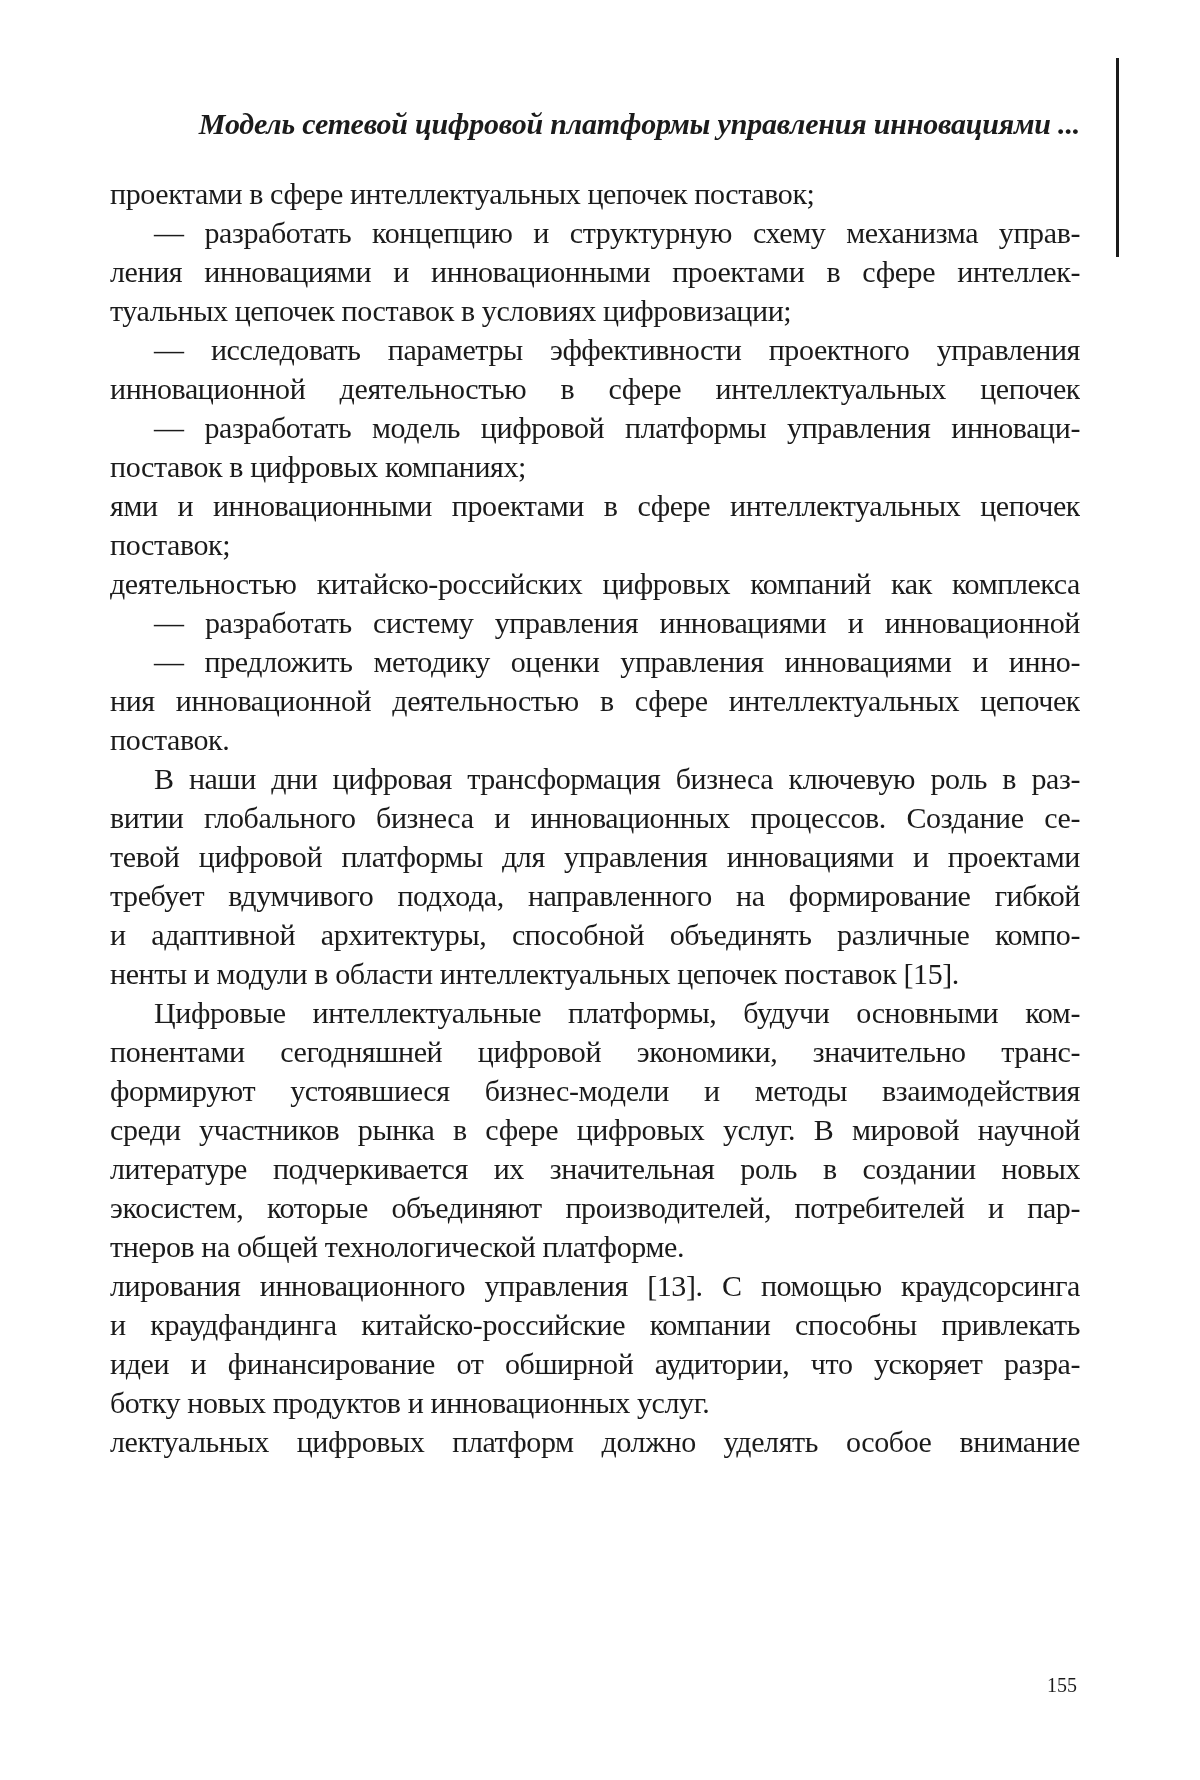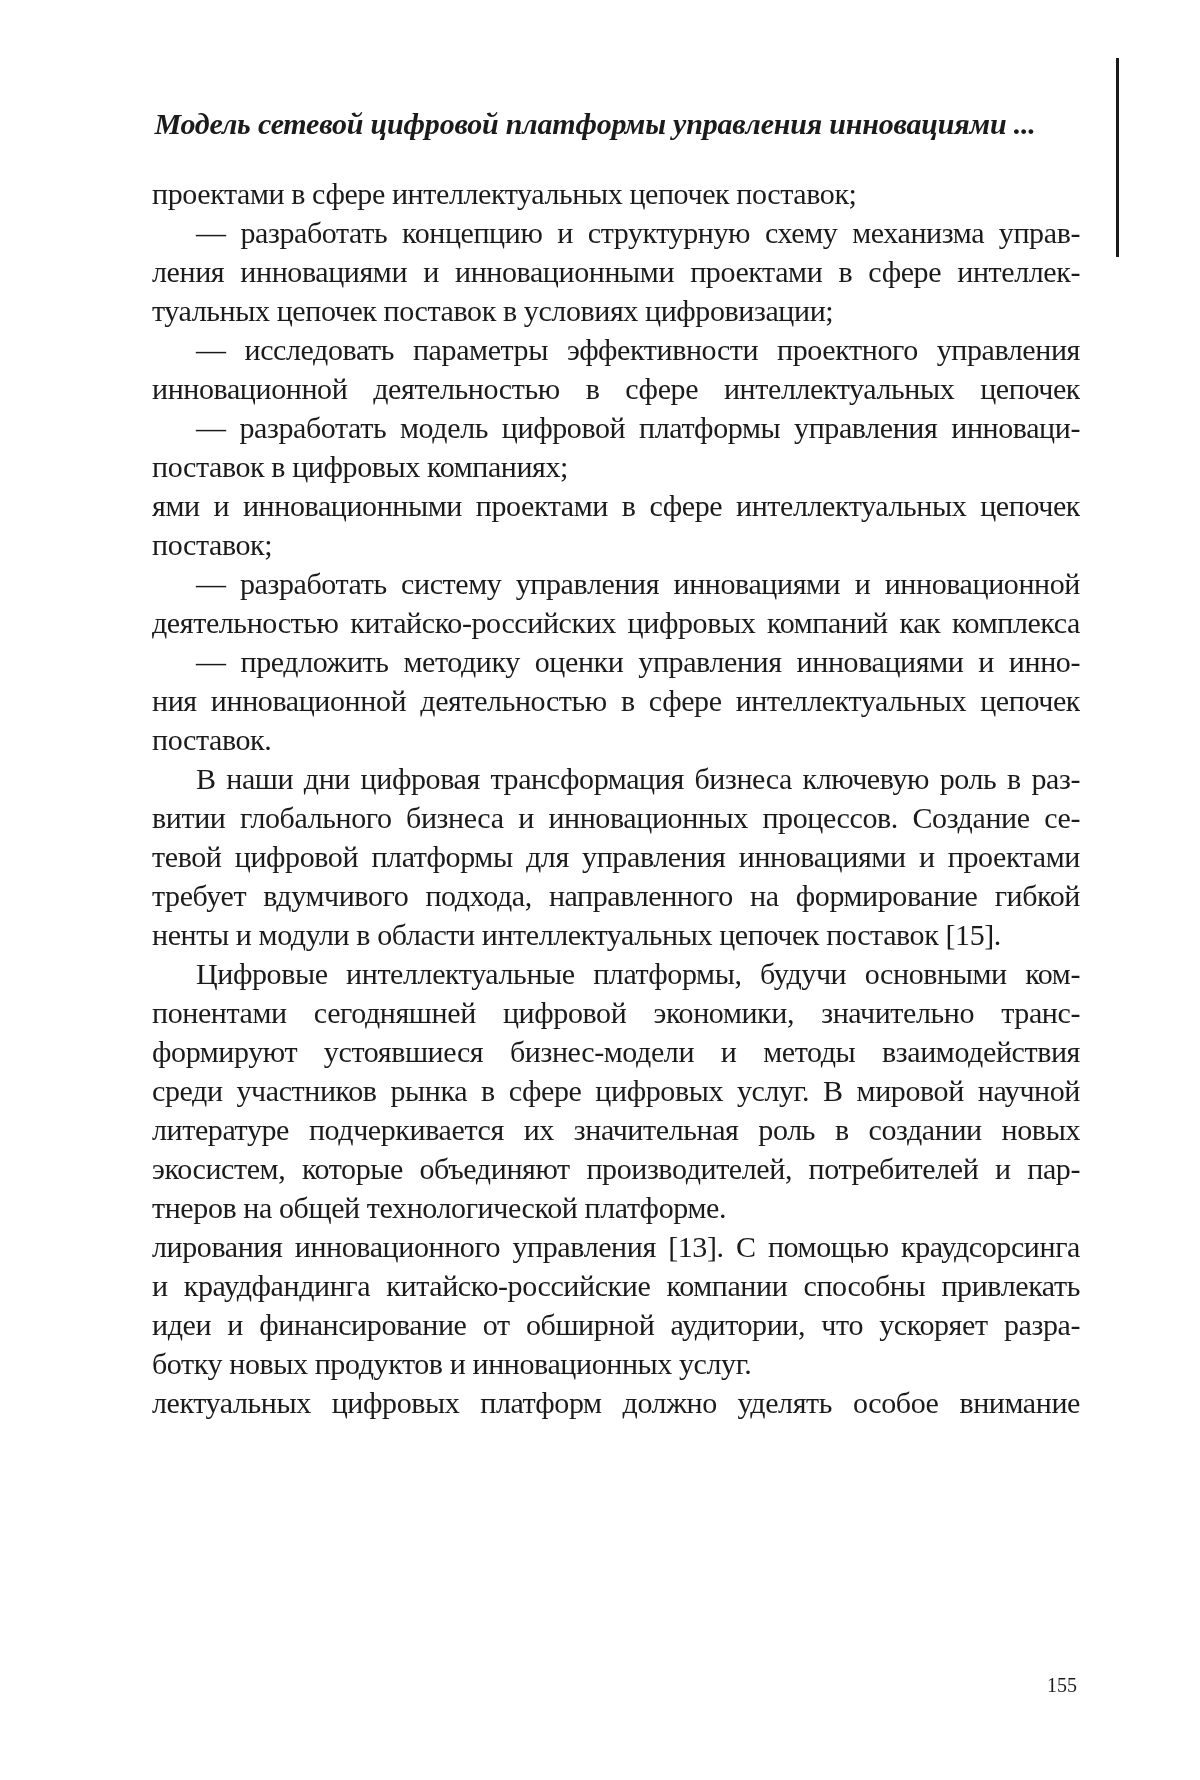--- a/index.html
+++ b/index.html
@@ -18,21 +18,21 @@
   }
   .running-head {
     position: absolute;
     left: 110px;
     right: 120px;
     top: 104px;
     line-height: 39px;
     font-size: 30px;
     font-style: italic;
     font-weight: 700;
-    text-align: center;
+    text-align: right;
     letter-spacing: -0.2px;
     white-space: nowrap;
   }
   .margin-rule {
     position: absolute;
     left: 1116px;
     top: 58px;
     width: 3px;
     height: 199px;
     background: #1b1b1b;
@@ -44,21 +44,20 @@
     top: 174px;
     font-size: 30px;
     line-height: 39px;
     letter-spacing: -0.4px;
   }
   .line {
     height: 39px;
     overflow: hidden;
     text-align: justify;
     text-align-last: justify;
-    margin-left: 42px;
   }
   .line.paragraph-end {
     text-align-last: left;
   }
   .line.indent {
     text-indent: 44px;
   }
   .page-num {
     position: absolute;
     right: 123px;
@@ -79,29 +78,30 @@
       <div class="line paragraph-end">проектами в сфере интеллектуальных цепочек поставок;</div>
       <div class="line indent">— разработать концепцию и структурную схему механизма управ-</div>
       <div class="line">ления инновациями и инновационными проектами в сфере интеллек-</div>
       <div class="line paragraph-end">туальных цепочек поставок в условиях цифровизации;</div>
       <div class="line indent">— исследовать параметры эффективности проектного управления</div>
       <div class="line">инновационной деятельностью в сфере интеллектуальных цепочек</div>
       <div class="line indent">— разработать модель цифровой платформы управления инноваци-</div>
       <div class="line paragraph-end">поставок в цифровых компаниях;</div>
       <div class="line">ями и инновационными проектами в сфере интеллектуальных цепочек</div>
       <div class="line paragraph-end">поставок;</div>
+      <div class="line">деятельностью китайско-российских цифровых компаний как комплекса</div>
       <div class="line indent">— разработать систему управления инновациями и инновационной</div>
-      <div class="line">деятельностью китайско-российских цифровых компаний как комплекса</div>
       <div class="line indent">— предложить методику оценки управления инновациями и инно-</div>
       <div class="line">ния инновационной деятельностью в сфере интеллектуальных цепочек</div>
       <div class="line paragraph-end">поставок.</div>
       <div class="line indent">В наши дни цифровая трансформация бизнеса ключевую роль в раз-</div>
       <div class="line">витии глобального бизнеса и инновационных процессов. Создание се-</div>
       <div class="line">тевой цифровой платформы для управления инновациями и проектами</div>
       <div class="line">требует вдумчивого подхода, направленного на формирование гибкой</div>
+      <div class="line">и адаптивной архитектуры, способной объединять различные компо-</div>
       <div class="line paragraph-end">ненты и модули в области интеллектуальных цепочек поставок [15].</div>
       <div class="line indent">Цифровые интеллектуальные платформы, будучи основными ком-</div>
       <div class="line">понентами сегодняшней цифровой экономики, значительно транс-</div>
       <div class="line">формируют устоявшиеся бизнес-модели и методы взаимодействия</div>
       <div class="line">среди участников рынка в сфере цифровых услуг. В мировой научной</div>
       <div class="line">литературе подчеркивается их значительная роль в создании новых</div>
       <div class="line">экосистем, которые объединяют производителей, потребителей и пар-</div>
       <div class="line paragraph-end">тнеров на общей технологической платформе.</div>
       <div class="line">лирования инновационного управления [13]. С помощью краудсорсинга</div>
       <div class="line">и краудфандинга китайско-российские компании способны привлекать</div>

